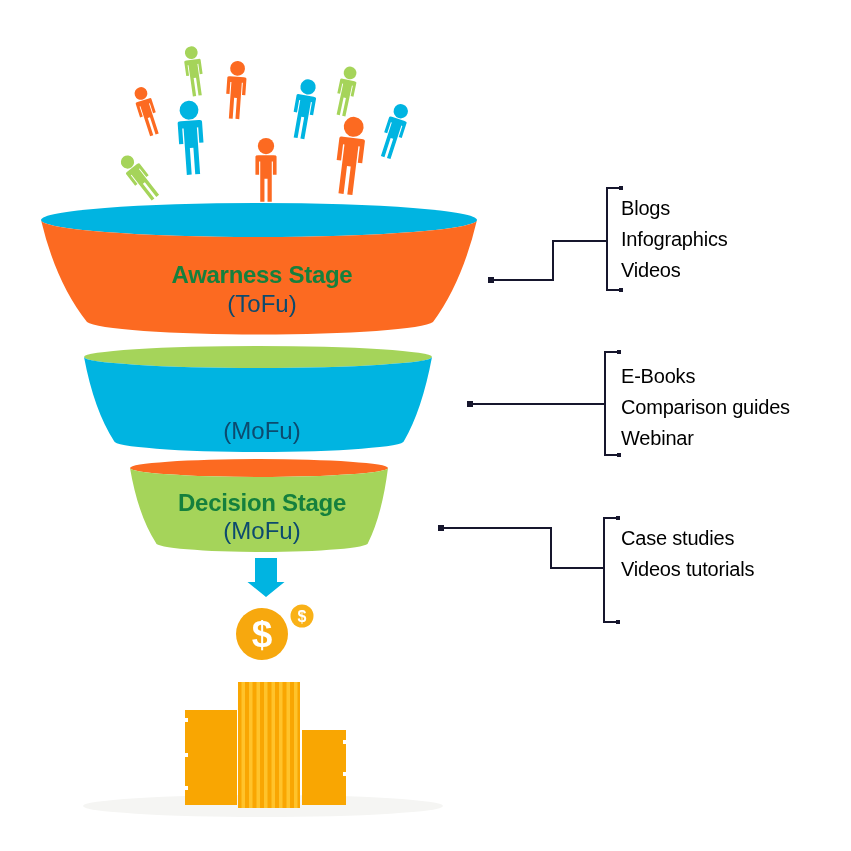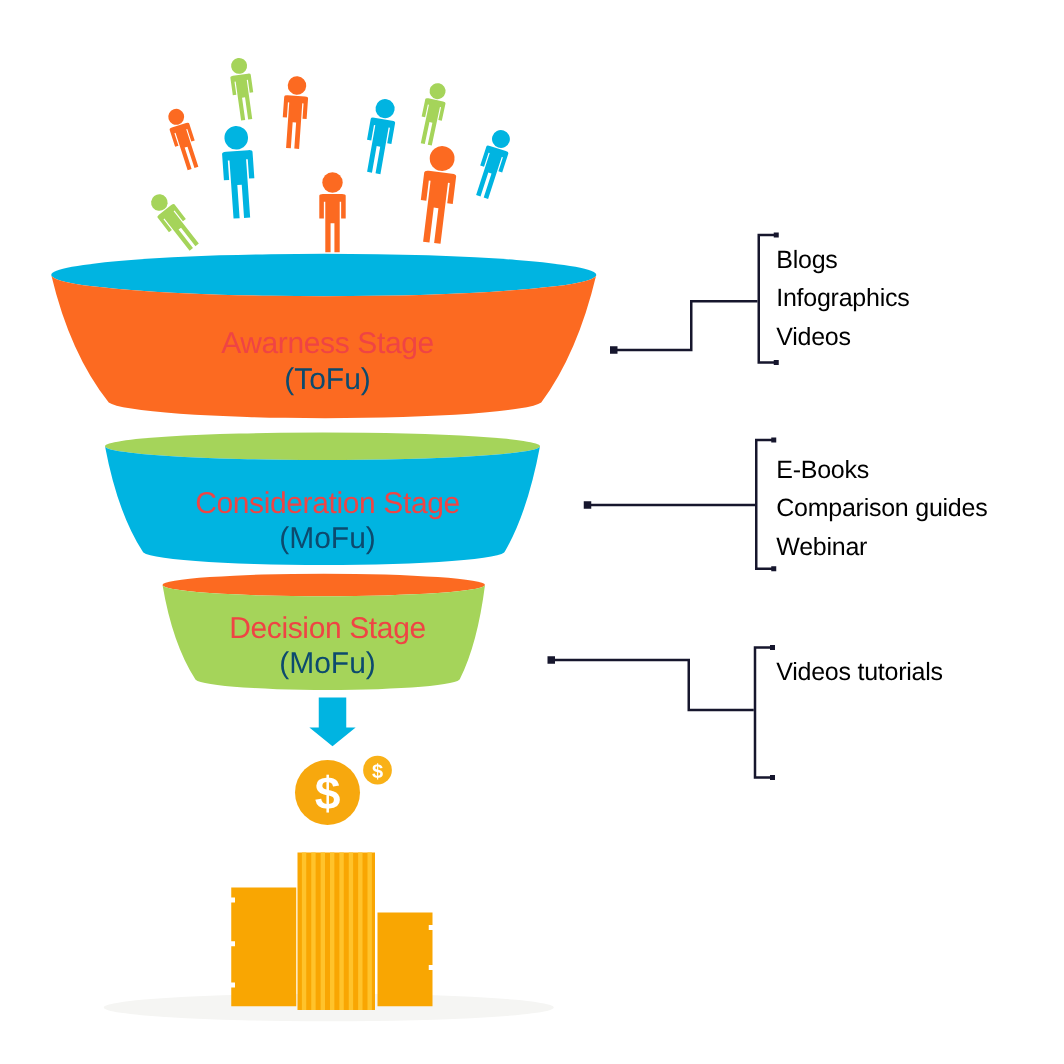--- a/index.html
+++ b/index.html
@@ -4,21 +4,21 @@
 <style>
   html,body{margin:0;padding:0;}
   body{
     width:851px;height:851px;position:relative;background:#ffffff;overflow:hidden;
     font-family:"Liberation Sans", sans-serif;
   }
   #scene{position:absolute;left:0;top:0;width:851px;height:851px;}
   .overlay{position:absolute;left:0;top:0;width:851px;height:851px;pointer-events:none;}
   .stage-title{
     position:absolute;transform:translateX(-50%);left:262px;
-    font-size:24px;font-weight:normal;color:#ef4444;letter-spacing:-0.3px;white-space:nowrap;
+    font-size:24px;font-weight:bold;color:#15803d;letter-spacing:-0.3px;white-space:nowrap;
   }
   .stage-sub{
     position:absolute;transform:translateX(-50%);left:262px;
     font-size:24px;color:#0c4a6e;white-space:nowrap;
   }
   .anno-group{position:absolute;left:621px;}
   .anno-item{
     display:block;font-size:20px;line-height:21px;margin-bottom:10px;
     color:#000;letter-spacing:-0.2px;white-space:nowrap;
   }
@@ -107,35 +107,35 @@
     <rect x="616" y="516" width="4" height="4"></rect>
     <rect x="616" y="620" width="4" height="4"></rect>
   </g>
 </svg>
 
 <div class="overlay">
 
   <div class="stage-title" style="top:261px">Awarness Stage</div>
   <div class="stage-sub" style="top:290px">(ToFu)</div>
 
-  <div class="stage-title" style="top:389px">Consideration Stage</div>
   <div class="stage-sub" style="top:417px">(MoFu)</div>
 
   <div class="stage-title" style="top:489px">Decision Stage</div>
   <div class="stage-sub" style="top:517px">(MoFu)</div>
 
   <div class="anno-group" style="top:198px">
     <span class="anno-item">Blogs</span>
     <span class="anno-item">Infographics</span>
     <span class="anno-item">Videos</span>
   </div>
 
   <div class="anno-group" style="top:366px">
     <span class="anno-item">E-Books</span>
     <span class="anno-item">Comparison guides</span>
     <span class="anno-item">Webinar</span>
   </div>
 
   <div class="anno-group" style="top:528px">
+    <span class="anno-item">Case studies</span>
     <span class="anno-item">Videos tutorials</span>
   </div>
 
 </div>
 
 </body></html>

